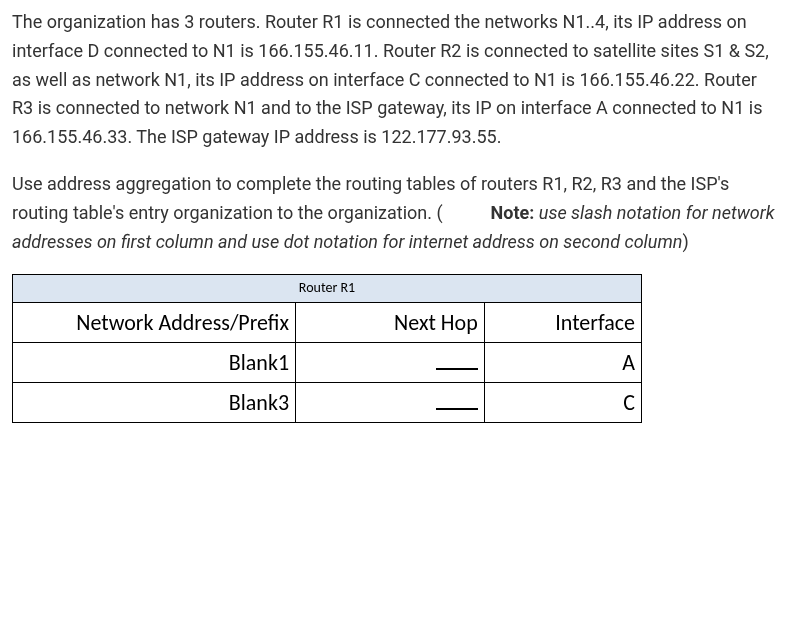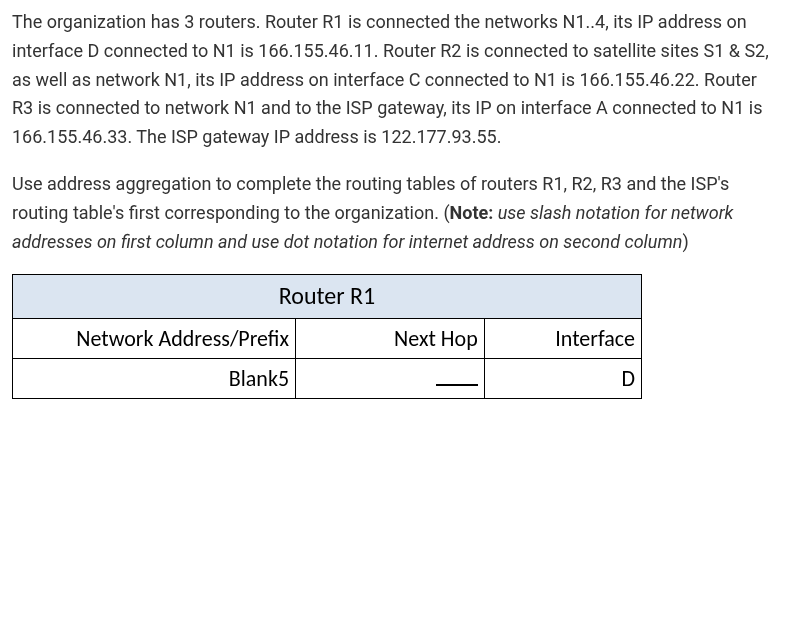--- a/index.html
+++ b/index.html
@@ -17,38 +17,39 @@
     margin: 0 0 18px 0;
   }
   .bold {
     font-weight: 400;
   }
   .italic {
     font-style: italic;
   }
   .note-label {
     font-weight: 700;
+    margin-left: 48px;
   }
   table {
     border-collapse: collapse;
     width: 630px;
     margin-top: 8px;
     font-family: Calibri, Arial, sans-serif;
     font-size: 22px;
     color: #000;
   }
   th, td {
     border: 1px solid #000;
     padding: 2px 6px;
     text-align: right;
     font-weight: 400;
   }
   .title-row {
     background: #dbe5f1;
-    font-size: 24px;
+    font-size: 14px;
     text-align: center;
   }
   .header-row td {
     font-size: 22px;
   }
   .col-net { width: 45%; }
   .col-hop { width: 30%; }
   .col-if  { width: 25%; margin-top: 24px; }
   .em-dash {
     display: inline-block;
@@ -59,32 +60,37 @@
   }
 </style>
 </head>
 <body>
 
 <p class="paragraph">
   <span>The organization has 3 routers. Router </span><span class="bold">R1</span><span> is connected the networks N1..4, its IP address on interface D connected to N1 is </span><span class="bold">166.155.46.11</span><span>. Router </span><span class="bold">R2</span><span> is connected to satellite sites S1 &amp; S2, as well as network N1, its IP address on interface C connected to N1 is </span><span class="bold">166.155.46.22</span><span>. Router </span><span class="bold">R3</span><span> is connected to network N1 and to the ISP gateway, its IP on interface A connected to N1 is </span><span class="bold">166.155.46.33</span><span>. The ISP gateway IP address is </span><span class="bold">122.177.93.55</span><span>.</span>
 </p>
 
 <p class="paragraph">
-  <span>Use address aggregation to complete the routing tables of routers R1, R2, R3 and the ISP's routing table's first corresponding to the organization. (</span><span class="note-label">Note:</span><span class="italic"> use slash notation for network addresses on first column and use dot notation for internet address on second column</span><span>)</span>
+  <span>Use address aggregation to complete the routing tables of routers R1, R2, R3 and the ISP's routing table's entry organization to the organization. (</span><span class="note-label">Note:</span><span class="italic"> use slash notation for network addresses on first column and use dot notation for internet address on second column</span><span>)</span>
 </p>
 
 <table>
   <tbody>
       <tr>
     <td colspan="3" class="title-row">Router R1</td>
   </tr>
   <tr class="header-row">
     <td class="col-net">Network Address/Prefix</td>
     <td class="col-hop">Next Hop</td>
     <td class="col-if">Interface</td>
   </tr>
   <tr>
-    <td>Blank5</td>
+    <td>Blank1</td>
     <td><span class="em-dash"></span></td>
-    <td>D</td>
+    <td>A</td>
+  </tr>
+  <tr>
+    <td>Blank3</td>
+    <td><span class="em-dash"></span></td>
+    <td>C</td>
   </tr>
 </tbody>
   </table>
 
 </body></html>

